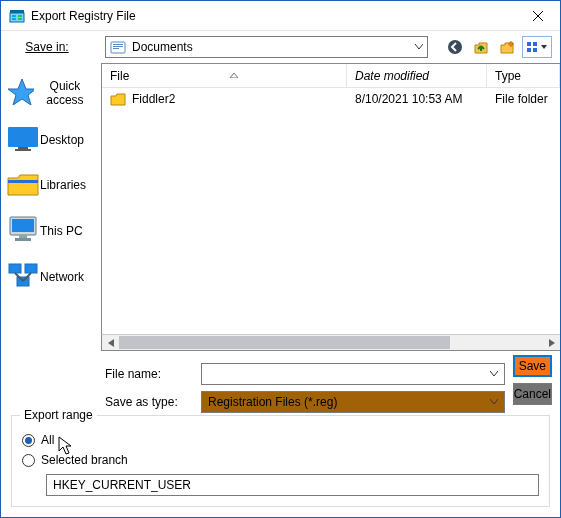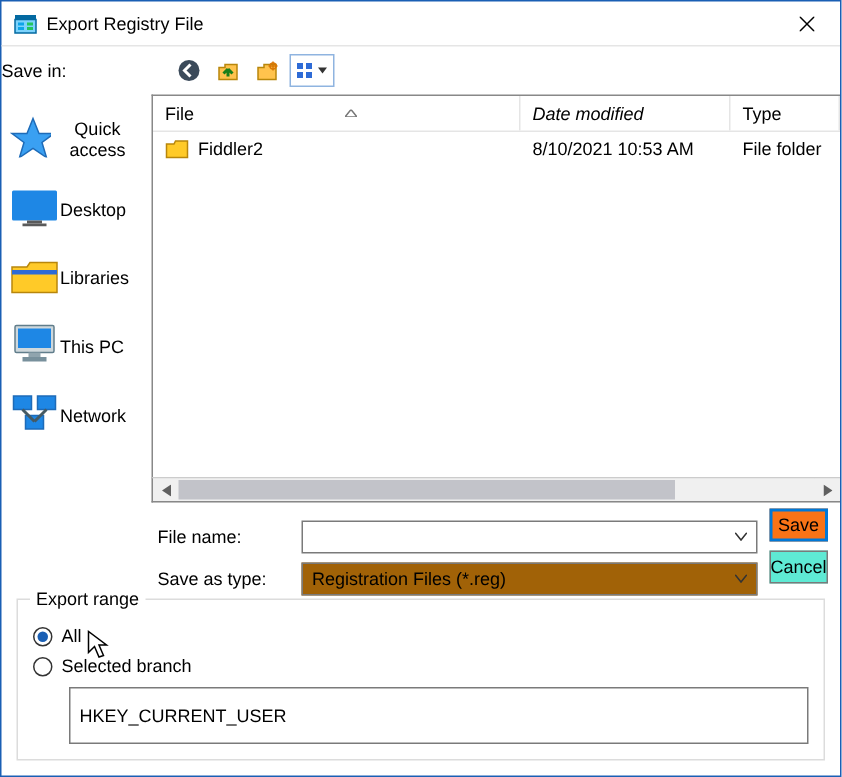--- a/index.html
+++ b/index.html
@@ -14,21 +14,21 @@
     height: 30px; display: flex; align-items: center;
     padding: 0 0 0 8px; border-bottom: 1px solid #e5e5e5;
   }
   .titlebar .app-icon { width:16px; height:16px; margin-right:6px; }
   .titlebar .title { flex:1; }
   .titlebar .close { width:45px; height:29px; display:flex; align-items:center; justify-content:center; }
   .toolbar {
     display:flex; align-items:center; height:32px; gap:6px;
     padding: 4px 8px 4px 0;
   }
-  .toolbar .label { width:98px; text-align:left; padding-right:6px; }
+  .toolbar .label { width:98px; text-align:center; padding-right:6px;text-decoration:underline; }
   .toolbar .location {
     flex:1; height:22px; border:1px solid #7a7a7a; display:flex; align-items:center;
     padding:0 4px; gap:6px; background:#fff;
   }
   .toolbar .location .dropdown-arrow { margin-left:auto; }
   .toolbar .nav-icons { display:flex; gap:4px; padding-left:10px; }
   .toolbar .nav-icons .ibtn { width:22px; height:22px; display:flex; align-items:center; justify-content:center; }
   .body { flex:1; display:flex; min-height:0; }
   .places {
     width:100px; display:flex; flex-direction:column; align-items:center;
@@ -65,40 +65,40 @@
   .hscroll .thumb { position:absolute; left:0; top:1px; bottom:1px; width:78%; background:#c2c3c9; }
   .formrow { display:flex; align-items:center; height:28px; gap:10px; padding:20px 8px 2px 0; }
   .formrow .flabel { width:90px; text-align:left; padding-left:4px; }
   .formrow .combo {
     flex:1; height:22px; border:1px solid #7a7a7a; background:#fff;
     display:flex; align-items:center; padding:0 6px;
   }
   .formrow .combo.drop { background:#a16207; }
   .formrow .combo .dd { margin-left:auto; }
   .btn {
-    height:22px; border:1px solid #7a7a7a; background:#5eead4;
+    height:22px; border:1px solid #7a7a7a; background:#737373;
     display:flex; align-items:center; justify-content:center;
   }
   .btn.primary { border:2px solid #0078d7; background:#f97316; }
   .bottom-forms { display:flex; }
   .bottom-forms .left { flex:1; }
   .bottom-forms .right { display:flex; flex-direction:column; gap:6px; padding:4px 8px 0 0; }
   .export-box {
     margin:8px 10px 10px 10px; border:1px solid #dcdcdc; position:relative; padding:14px 10px 10px 10px;
   }
   .export-box .legend { position:absolute; top:-8px; left:8px; background:#fff; padding:0 4px; }
   .radio-row { display:flex; align-items:center; gap:6px; height:20px; position:relative; }
   .radio {
     width:13px; height:13px; border:1px solid #333; border-radius:50%; display:inline-flex;
     align-items:center; justify-content:center; background:#fff;
   }
   .radio.checked::after { content:""; width:7px; height:7px; border-radius:50%; background:#1a5fb4; }
   .cursor-svg { position:absolute; left:36px; top:6px; pointer-events:none; }
   .branch-input {
-    margin:4px 0 0 24px; height:38px; width:calc(100% - 24px);
+    margin:4px 0 0 24px; height:22px; width:calc(100% - 24px);
     border:1px solid #7a7a7a; padding:0 6px; display:flex; align-items:center; background:#fff;
   }
   svg { display:block; }
 </style>
 </head>
 <body>
 
 <div class="window">
 
   <div class="titlebar">
@@ -116,20 +116,36 @@
     <div class="close">
       <svg width="10" height="10">
           <line x1="0" y1="0" x2="10" y2="10" stroke="#000" stroke-width="1"></line>
           <line x1="10" y1="0" x2="0" y2="10" stroke="#000" stroke-width="1"></line>
         </svg>
     </div>
   </div>
 
   <div class="toolbar">
     <div class="label">Save in:</div>
+    <div class="location">
+      <span>
+        <svg width="16" height="14">
+            <rect x="1" y="2" width="14" height="11" rx="1" fill="#fff" stroke="#5b8bbf"></rect>
+            <rect x="3" y="4" width="10" height="1" fill="#5b8bbf"></rect>
+            <rect x="3" y="6" width="10" height="1" fill="#5b8bbf"></rect>
+            <rect x="3" y="8" width="6" height="1" fill="#5b8bbf"></rect>
+          </svg>
+      </span>
+      <span>Documents</span>
+      <span class="dropdown-arrow">
+        <svg width="8" height="6">
+            <path d="M0 0 L4 5 L8 0" fill="none" stroke="#333" stroke-width="1"></path>
+          </svg>
+      </span>
+    </div>
     <div class="nav-icons">
       <div class="ibtn">
         <svg width="16" height="16">
             <circle cx="8" cy="8" r="7" fill="#3b4a5a"></circle>
             <path d="M9 4 L5 8 L9 12" fill="none" stroke="#fff" stroke-width="2"></path>
           </svg>
       </div>
       <div class="ibtn">
         <svg width="16" height="16">
             <path d="M2 6 L6 6 L6 4 L14 4 L14 14 L2 14 Z" fill="#ffc34d" stroke="#b8860b"></path>

